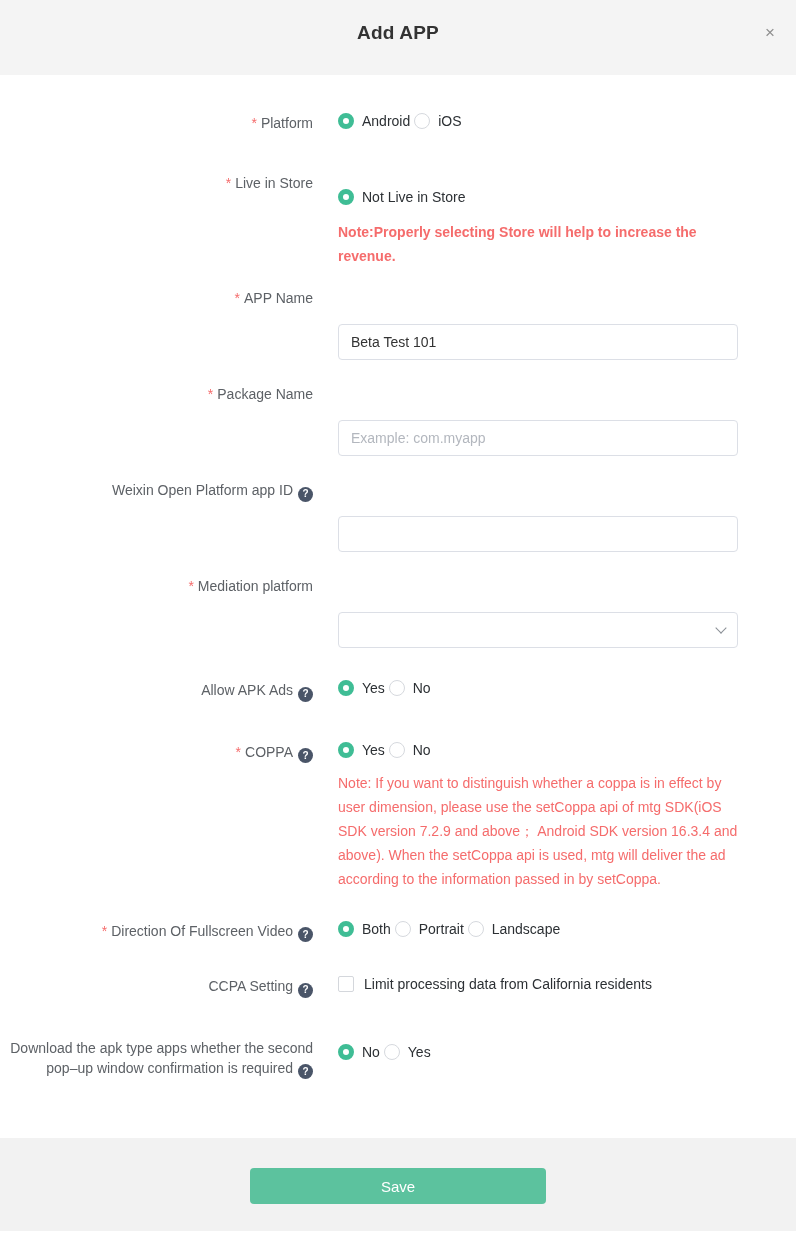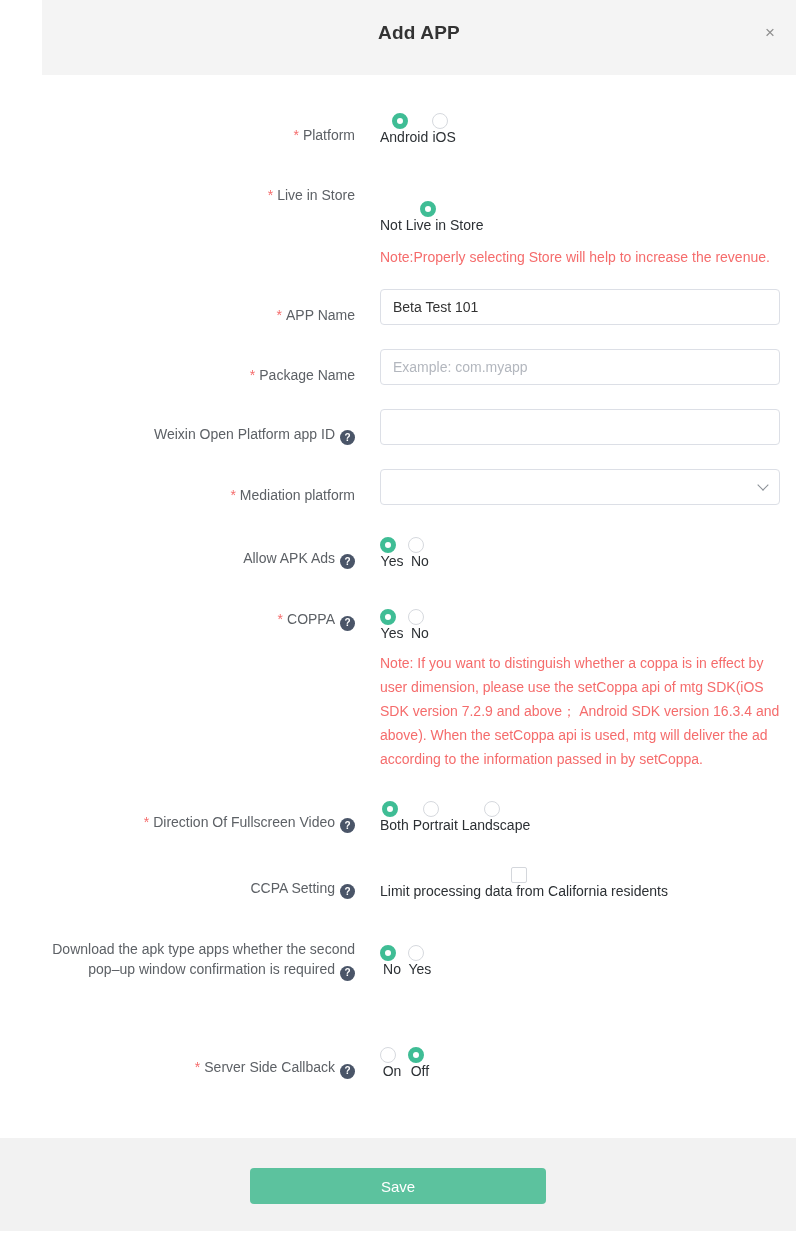--- a/index.html
+++ b/index.html
@@ -2,87 +2,87 @@
 <html><head>
 <meta charset="utf-8">
 <style>
   * { margin:0; padding:0; box-sizing:border-box; }
   html,body { background:#fff; }
   body {
     width:796px; height:1236px; margin:0 auto;
     font-family:"Liberation Sans","DejaVu Sans",sans-serif;
     font-size:14px; color:#333; overflow:hidden;
   }
-  .dialog { width:796px; height:1236px; background:#fff; position:relative;padding-left:42px; }
+  .dialog { width:796px; height:1236px; background:#fff; position:relative; }
 
   
   .dlg-header {
     height:75px; background:#f4f4f4; position:relative;
     display:flex; align-items:flex-start; justify-content:center;
   }
   .dlg-title { font-size:19px; font-weight:700; color:#333; margin-top:22px; letter-spacing:.2px; }
   .dlg-close {
     position:absolute; top:22px; right:16px; width:20px; height:20px;
     display:flex; align-items:center; justify-content:center;
     font-size:17px; color:#8f8f8f; cursor:pointer; line-height:1;
   }
 
   
   .dlg-body { background:#fff; padding-top:38px; }
 
-  .row { display:flex; align-items:flex-end; }
+  .row { display:flex; align-items:flex-start; }
   .row.top { align-items:flex-start; }
   .label-col {
     width:313px; flex:0 0 313px; text-align:right;
     color:#5d6166; line-height:20px;
   }
   .ctrl-col { margin-left:25px; flex:1; min-width:0; }
   .req { color:#f56c6c; margin-right:4px; }
   .help {
     display:inline-flex; align-items:center; justify-content:center;
     width:15px; height:15px; border-radius:50%; background:#4a5568;
     color:#fff; font-size:10px; font-weight:700; margin-left:5px;
     vertical-align:-2px; cursor:pointer; line-height:1;
   }
 
   
-  .opt { display:inline-flex; align-items:center; cursor:pointer;flex-direction:column; }
+  .opt { display:inline-flex; align-items:center; cursor:pointer; }
   .opt + .opt { }
   .radio {
     width:16px; height:16px; border-radius:50%; background:#fff;
     border:1px solid #d6d9de; margin-right:8px; flex:0 0 16px;
   }
   .radio.sel { border:5px solid #3fbd95; }
   .opt-label { color:#2c3034; }
   .checkbox {
     width:16px; height:16px; border:1px solid #d4d7dc; border-radius:2px;
     background:#fff; margin-right:10px; flex:0 0 16px;
   }
 
   
   .text-input, .select-box {
     width:400px; height:36px; border:1px solid #dcdfe6; border-radius:4px;
     background:#fff; padding:0 12px; font-size:14px; color:#333;
-    font-family:"Liberation Sans","DejaVu Sans",sans-serif; outline:none;
+    font-family:"Liberation Sans","DejaVu Sans",sans-serif; outline:none;margin-top:36px;
   }
   .text-input::placeholder { color:#b3b7be; }
   .select-box { display:flex; align-items:center; justify-content:flex-end; cursor:pointer; }
   .chev {
     width:8px; height:8px; border-right:1.5px solid #8a8f96; border-bottom:1.5px solid #8a8f96;
     transform:rotate(45deg); margin-top:-4px;
   }
 
   
   .note { color:#f56c6c; line-height:24px; max-width:402px; }
 
   
   .r-platform { margin-bottom:40px; }
   .r-store { margin-bottom:20px; }
   .store-line2 { margin-top:16px; }
-  .store-note { margin-top:12px; }
+  .store-note { margin-top:12px;font-weight:bold; }
   .r-appname { margin-bottom:24px; }
   .r-package { margin-bottom:24px; }
   .r-weixin { margin-bottom:24px; }
   .r-mediation { margin-bottom:32px; }
   .r-apkads { margin-bottom:40px; }
   .r-coppa { margin-bottom:30px; }
   .coppa-note { margin-top:10px; }
   .r-ccpa { margin-bottom:40px; }
   .r-direction { margin-bottom:34px; }
   .r-apkconfirm { margin-bottom:66px; }

